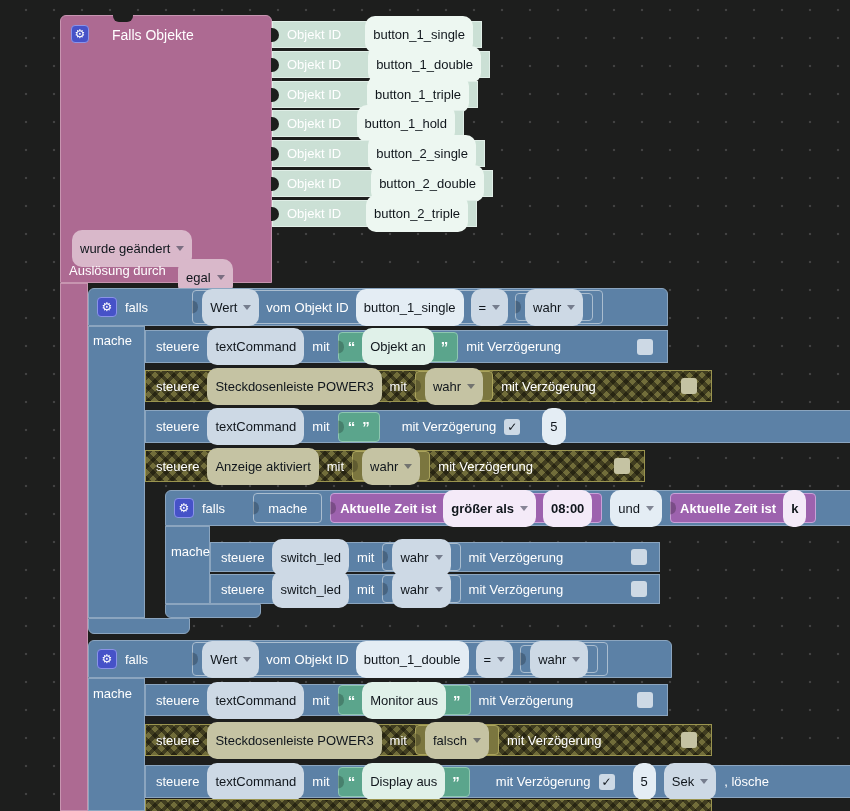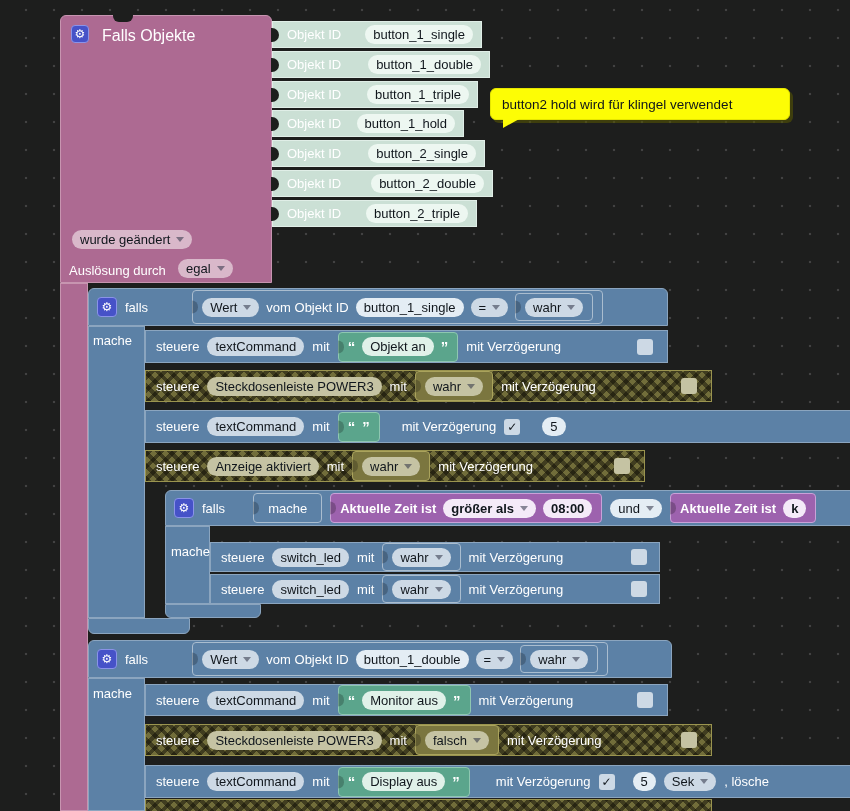--- a/index.html
+++ b/index.html
@@ -21,21 +21,21 @@
     background-color:#716d3a;
     background-image:
       repeating-linear-gradient(45deg,rgba(15,13,5,.5) 0 4px,transparent 4px 9px),
       repeating-linear-gradient(-45deg,rgba(15,13,5,.5) 0 4px,transparent 4px 9px);
     border:1px solid #9a944f;
   }
   .yellow{background:#fdfd05;border:1px solid #e6e600;box-shadow:3px 3px 0 rgba(90,90,0,.55);}
   
   .row{display:flex;align-items:center;gap:8px;padding:0 10px;}
   
-  .fld{background:#cdd9e5;border-radius:10px;padding:1px 8px;white-space:nowrap;line-height:17px;text-align:center;}
+  .fld{background:#cdd9e5;border-radius:10px;padding:10px 8px;white-space:nowrap;line-height:17px;text-align:center;}
   .fld-white{background:#e4edf4;}
   .fld-mint{background:#edf7f1;}
   .fld-green{background:#e0f1e9;}
   .fld-purple{background:#f4eaf8;}
   .fld-olive{background:#c5c3a3;}
   .fld-pinkdd{background:#d9b8ca;}
   .dd{display:inline-flex;align-items:center;gap:6px;}
   .dd::after{content:'';width:0;height:0;border-left:4px solid transparent;
     border-right:4px solid transparent;border-top:5px solid rgba(45,50,70,.55);}
   
@@ -64,21 +64,21 @@
     border-radius:0 0 6px 6px;}
 </style>
 </head>
 <body>
 
 <div id="canvas">
 
   <div class="abs pink" style="left:60px;top:15px;width:212px;height:268px;border-radius:6px 6px 0 0;">
     <div class="topnotch"></div>
     <div class="abs gear" style="left:10px;top:9px;">⚙</div>
-    <div class="abs lbl" style="left:41px;top:11px;font-size:16px;">Falls Objekte</div>
+    <div class="abs lbl" style="left:51px;top:11px;font-size:14px;">Falls Objekte</div>
     <div class="abs fld fld-pinkdd dd dk" style="left:11px;top:214px;">
         <span>wurde geändert</span>
       </div>
     <div class="abs lbl" style="left:8px;top:247px;">Auslösung durch</div>
     <div class="abs fld fld-pinkdd dd dk" style="left:117px;top:243px;">
         <span>egal</span>
       </div>
   </div>
 
   <div class="abs pink" style="left:60px;top:283px;width:28px;height:528px;"></div>
@@ -105,23 +105,20 @@
   </div>
   <div class="abs mint oid-row" style="left:272px;top:170px;width:221px;height:27px;">
     <span class="lbl">Objekt ID</span>
     <span class="fld fld-mint dk">button_2_double</span>
   </div>
   <div class="abs mint oid-row" style="left:272px;top:200px;width:205px;height:27px;">
     <span class="lbl">Objekt ID</span>
     <span class="fld fld-mint dk">button_2_triple</span>
   </div>
 
-  <div class="abs yellow comment-tail" style="left:490px;top:88px;width:300px;height:32px;border-radius:6px;display:flex;align-items:center;padding:0 11px;">
-    <span class="dk" style="font-size:13.5px;white-space:nowrap;">button2 hold wird für klingel verwendet</span>
-  </div>
 
   <div class="abs blue row" style="left:88px;top:288px;width:580px;height:38px;border-radius:6px 6px 0 0;padding-left:8px;">
     <div class="gear">⚙</div>
     <span class="lbl">falls</span>
     <div class="vb" style="margin-left:36px;height:32px;">
       <span class="fld dd dk">
           <span>Wert</span>
         </span>
       <span class="lbl">vom Objekt ID</span>
       <span class="fld fld-white dk">button_1_single</span>

